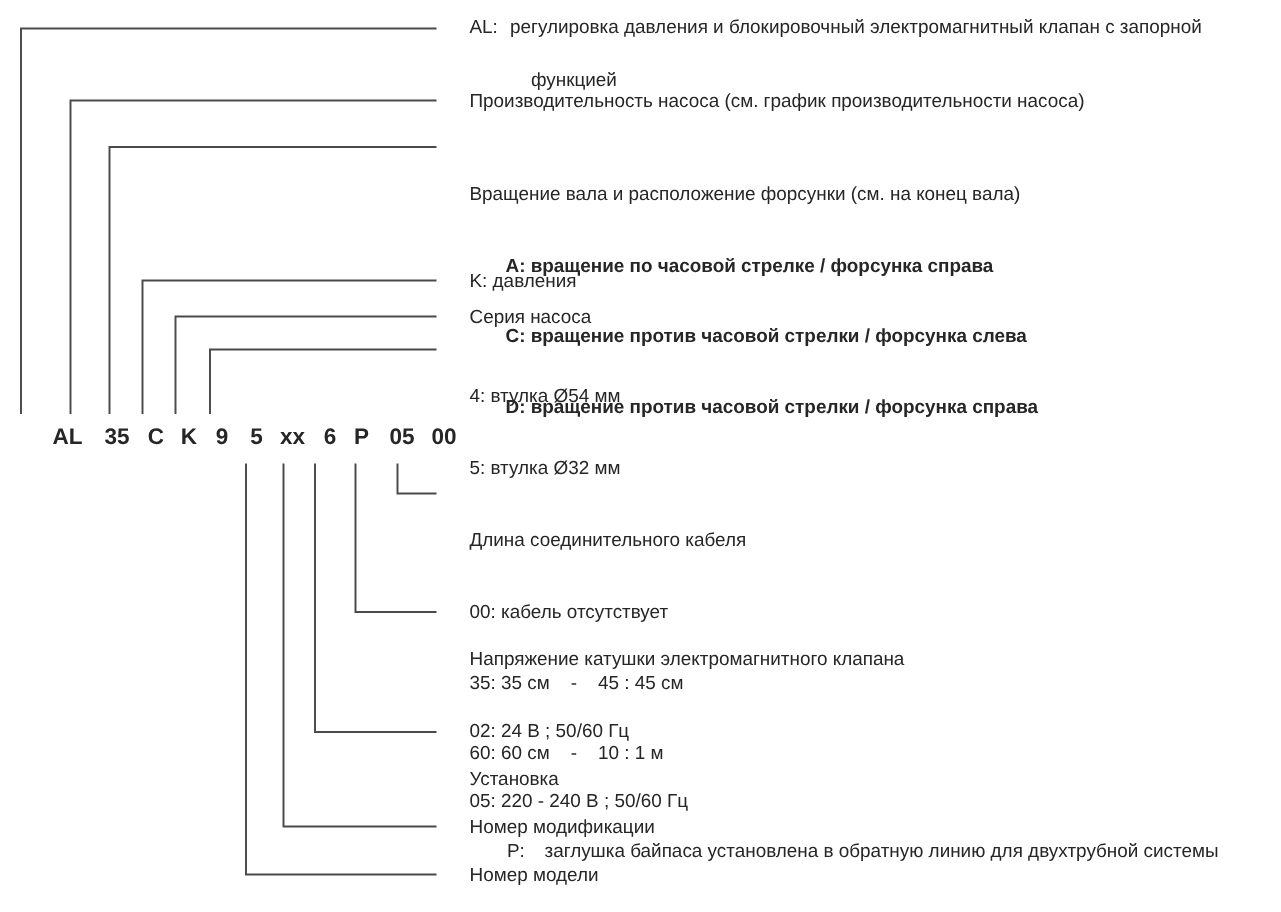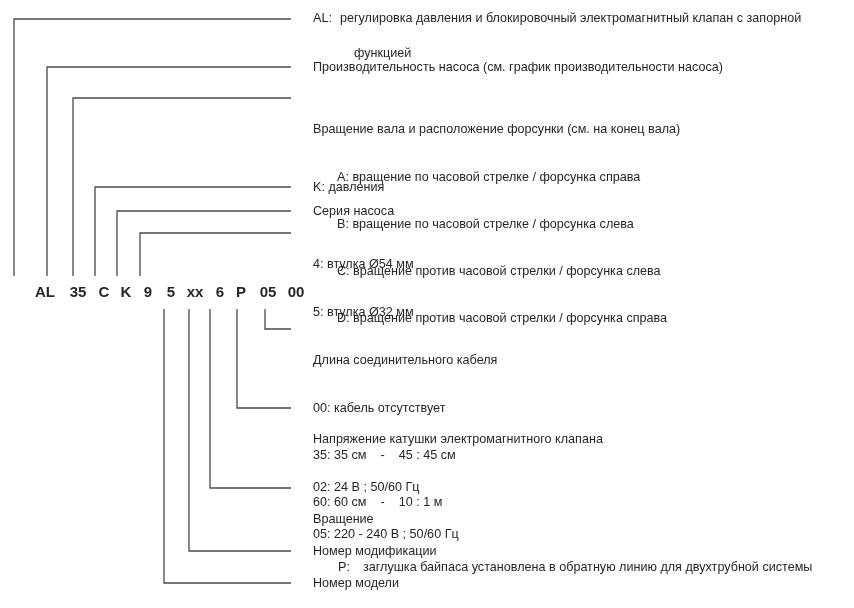--- a/index.html
+++ b/index.html
@@ -15,21 +15,21 @@
   svg.connectors { position:absolute; left:0; top:0; }
   .blk {
     position:absolute; left:313px;
     font-size:12.6px; line-height:15.7px;
     white-space:pre;
   }
   .blk.lh-lg { line-height:17.5px; }
   .hang { display:flex; }
   .hang .lbl  { flex:0 0 27px; }
   .hang .lbl2 { flex:0 0 25px; }
-  .indent { padding-left:24px; }
+  .indent { padding-left:24px;font-weight:bold; }
   .indent2 { padding-left:25px; }
   .seg {
     position:absolute; top:283px;
     transform:translateX(-50%);
     font-size:15px; font-weight:bold;
     white-space:pre;
     margin-left:31px;
   }
 </style>
 </head>
@@ -71,21 +71,20 @@
     <span class="lbl">AL:</span>
     <span><span>регулировка давления и блокировочный электромагнитный клапан с запорной</span><br>
     <span>функцией</span></span>
   </div>
 
   <div class="blk" style="top:59.5px">Производительность насоса (см. график производительности насоса)</div>
 
   <div class="blk" style="top:91px">
     <div>Вращение вала и расположение форсунки (см. на конец вала)</div>
     <div class="indent">A: вращение по часовой стрелке / форсунка справа</div>
-    <div class="indent">B: вращение по часовой стрелке / форсунка слева</div>
     <div class="indent">C: вращение против часовой стрелки / форсунка слева</div>
     <div class="indent">D: вращение против часовой стрелки / форсунка справа</div>
   </div>
 
   <div class="blk" style="top:180px">K: давления</div>
 
   <div class="blk" style="top:203.5px">Серия насоса</div>
 
   <div class="blk" style="top:226px">
     <div>4: втулка Ø54 мм</div>
@@ -99,21 +98,21 @@
     <div>60: 60 см    -    10 : 1 м</div>
   </div>
 
   <div class="blk" style="top:401px">
     <div>Напряжение катушки электромагнитного клапана</div>
     <div>02: 24 В ; 50/60 Гц</div>
     <div>05: 220 - 240 В ; 50/60 Гц</div>
   </div>
 
   <div class="blk" style="top:481px">
-    <div>Вращение</div>
+    <div>Установка</div>
     <div class="hang indent2">
       <span class="lbl2">P:</span>
       <span>заглушка байпаса установлена в обратную линию для двухтрубной системы</span>
     </div>
     <div class="hang indent2">
       <span class="lbl2">M:</span>
       <span>без заглушки байпаса, обратная линия закрыта для однотрубной системы</span>
     </div>
   </div>
 

